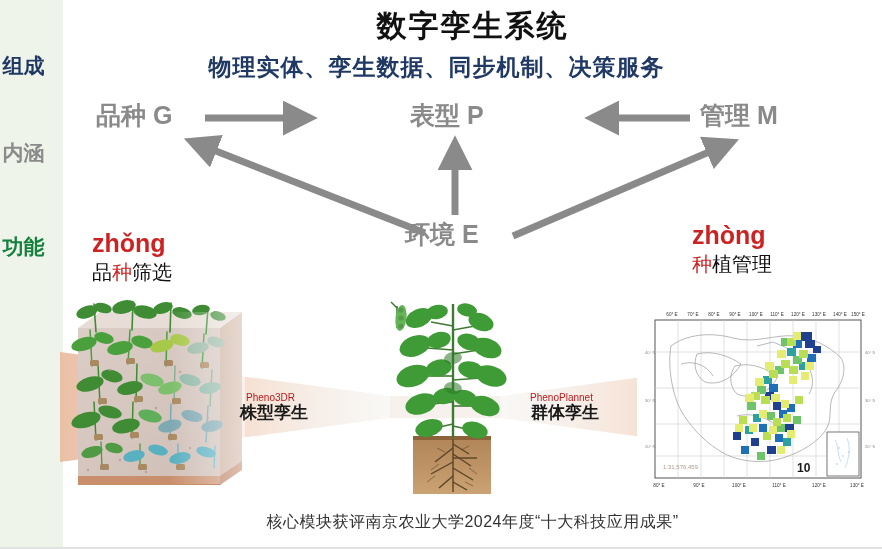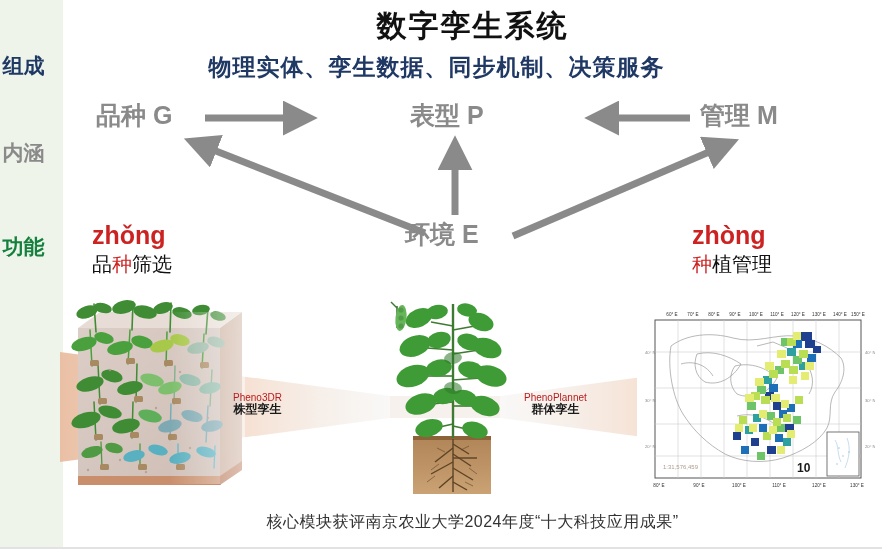--- a/index.html
+++ b/index.html
@@ -104,21 +104,21 @@
     width: 238px; height: 190px;
     background: #ffffff;
   }
   .map-svg { width: 238px; height: 190px; display: block; }
 
   
   .module {
     position: absolute; text-align: center; white-space: nowrap; line-height: 1.12;
   }
   .module .en { display: block; font-size: 10px; font-weight: normal; color: #b91c1c; }
-  .module .cn { display: block; font-size: 12px; font-weight: bold; color: #1a1a1a; }
+  .module .cn { display: block; font-size: 17px; font-weight: bold; color: #1a1a1a; margin-left: 7px; }
   #module-left  { left: 233px; top: 392px; }
   #module-right { left: 524px; top: 392px; }
 
   
   .caption {
     position: absolute; left: 63px; top: 512px; width: 819px;
     text-align: center;
     font-size: 16px; color: #333333; letter-spacing: .5px;
   }
   .bottom-rule {
@@ -157,21 +157,21 @@
 
     <line x1="513" y1="236" x2="730" y2="143" stroke="#8a8a8a" stroke-width="7" marker-end="url(#ah)"></line>
   </svg>
 
   <div class="node" id="node-g">品种 G</div>
   <div class="node" id="node-p">表型 P</div>
   <div class="node" id="node-m">管理 M</div>
   <div class="node" id="node-e">环境 E</div>
 
   <div class="fn-label" id="fn-left">
-    <span class="pinyin" style="color: rgb(204, 34, 34);">zhǒng</span>
+    <span class="pinyin" style="color: rgb(204, 34, 34); margin-top: 8px;">zhǒng</span>
     <span class="hanzi"><span>品</span><span class="hl" style="color: rgb(204, 34, 34);">种</span><span>筛选</span></span>
   </div>
 
   <div class="fn-label" id="fn-right">
     <span class="pinyin" style="color: rgb(204, 34, 34);">zhòng</span>
     <span class="hanzi"><span></span><span class="hl" style="color: rgb(204, 34, 34);">种</span><span>植管理</span></span>
   </div>
 
   <svg class="band" viewBox="0 0 770 110" preserveAspectRatio="none">
     <defs>

